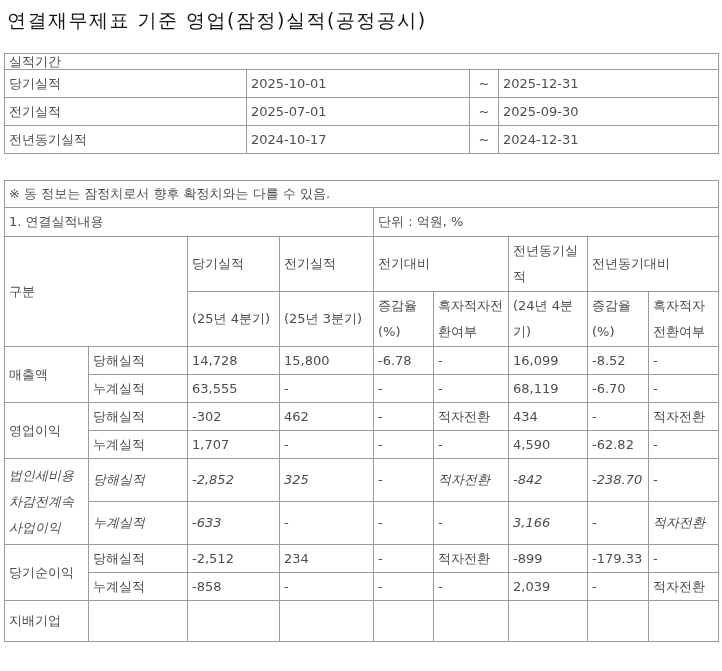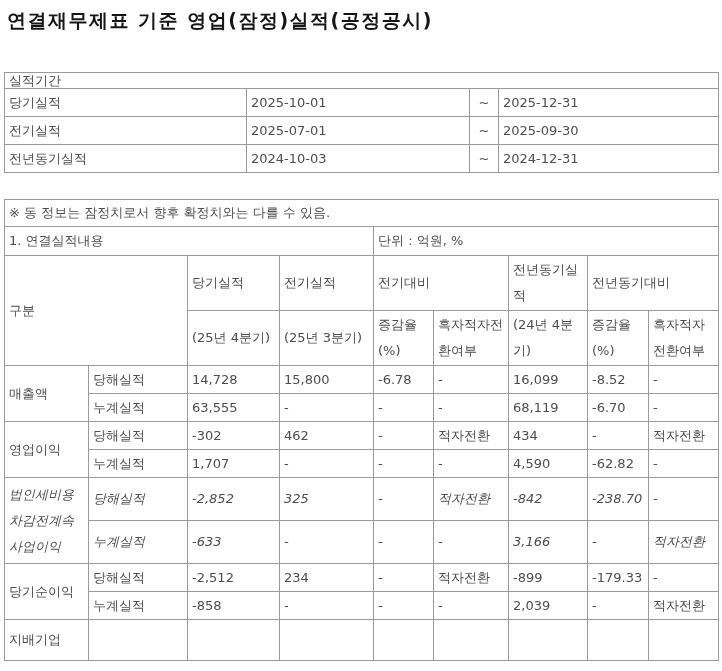--- a/index.html
+++ b/index.html
@@ -3,32 +3,32 @@
 <meta charset="utf-8">
 <style>
   html, body { margin:0; padding:0; }
   body {
     width:722px; height:671px; overflow:hidden; background:#ffffff;
     font-family:"DejaVu Sans","Liberation Sans",sans-serif;
     color:#4d4d4d;
   }
   .page { padding-left:4px; }
   .doc-title {
-    font-size:19px; font-weight:bold; color:#151515;
+    font-size:19px; font-weight:normal; color:#151515;
     margin:8px 0 0 3px; letter-spacing:1.5px;
   }
   table {
     border-collapse:collapse; table-layout:fixed; width:714px;
     font-size:13px; color:#4d4d4d;
   }
   td {
     border:1px solid #9a9a9a; padding:0 4px; vertical-align:middle;
     word-break:break-all; line-height:26px; overflow:hidden; text-align:left;
   }
-  .t1 { margin-top:38px;padding-left:26px; }
+  .t1 { margin-top:19px;padding-left:26px; }
   .t1 .hrow td { height:15px; line-height:14px; }
   .t1 .drow td { height:27px; }
   .tld { text-align:center; padding:0; }
   .t2 { margin-top:26px; }
   .note-row td { height:25px; }
   .sec-row td { height:28px;margin-top:24px; }
   .hd td { height:54px; }
   .r td { height:27px; }
   .rtall td { height:42px;font-style:italic; }
   .cut td { height:40px; }
@@ -58,21 +58,21 @@
       <td>2025-12-31</td>
     </tr>
     <tr class="drow">
       <td>전기실적</td>
       <td>2025-07-01</td>
       <td class="tld">~</td>
       <td>2025-09-30</td>
     </tr>
     <tr class="drow">
       <td>전년동기실적</td>
-      <td>2024-10-03</td>
+      <td>2024-10-17</td>
       <td class="tld">~</td>
       <td>2024-12-31</td>
     </tr>
   </tbody>
     </table>
 
   <table class="t2">
     <colgroup>
       <col style="width:84px">
         <col style="width:99px">

